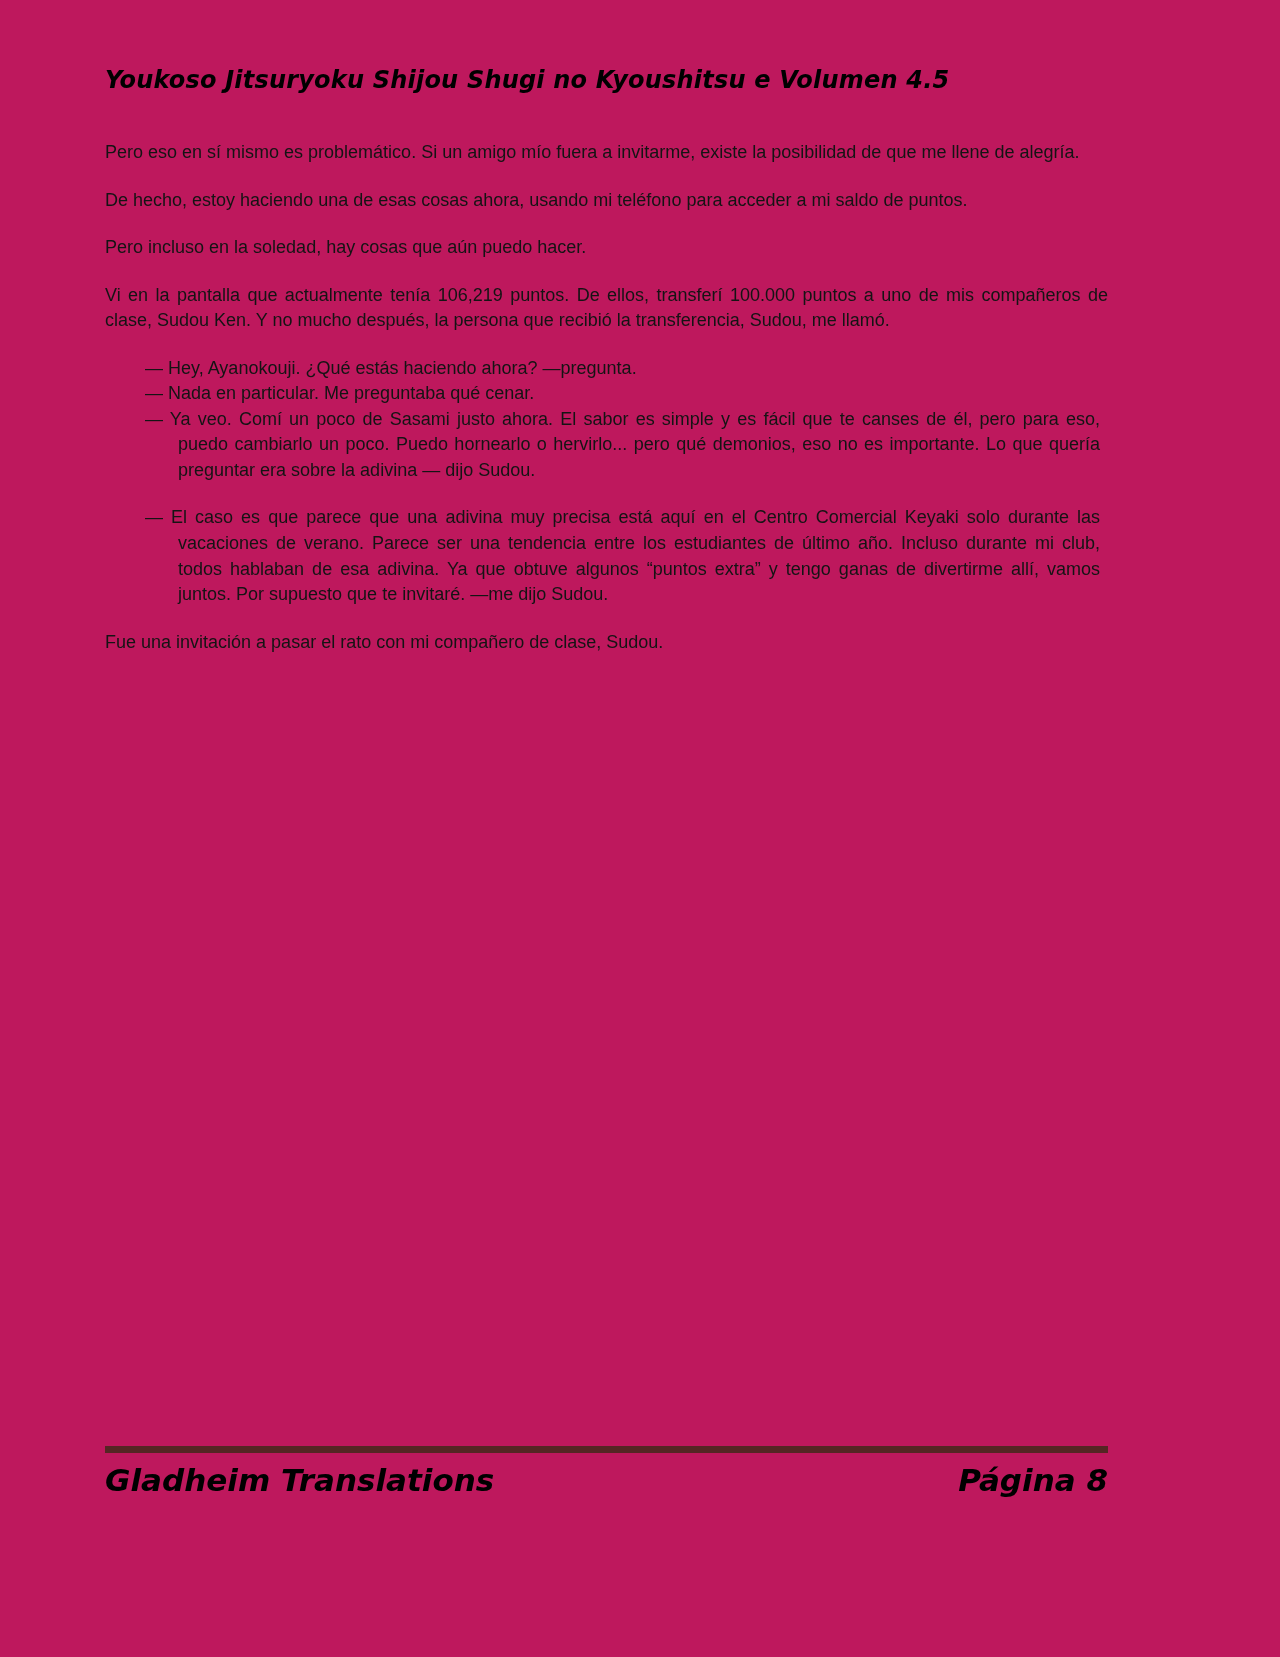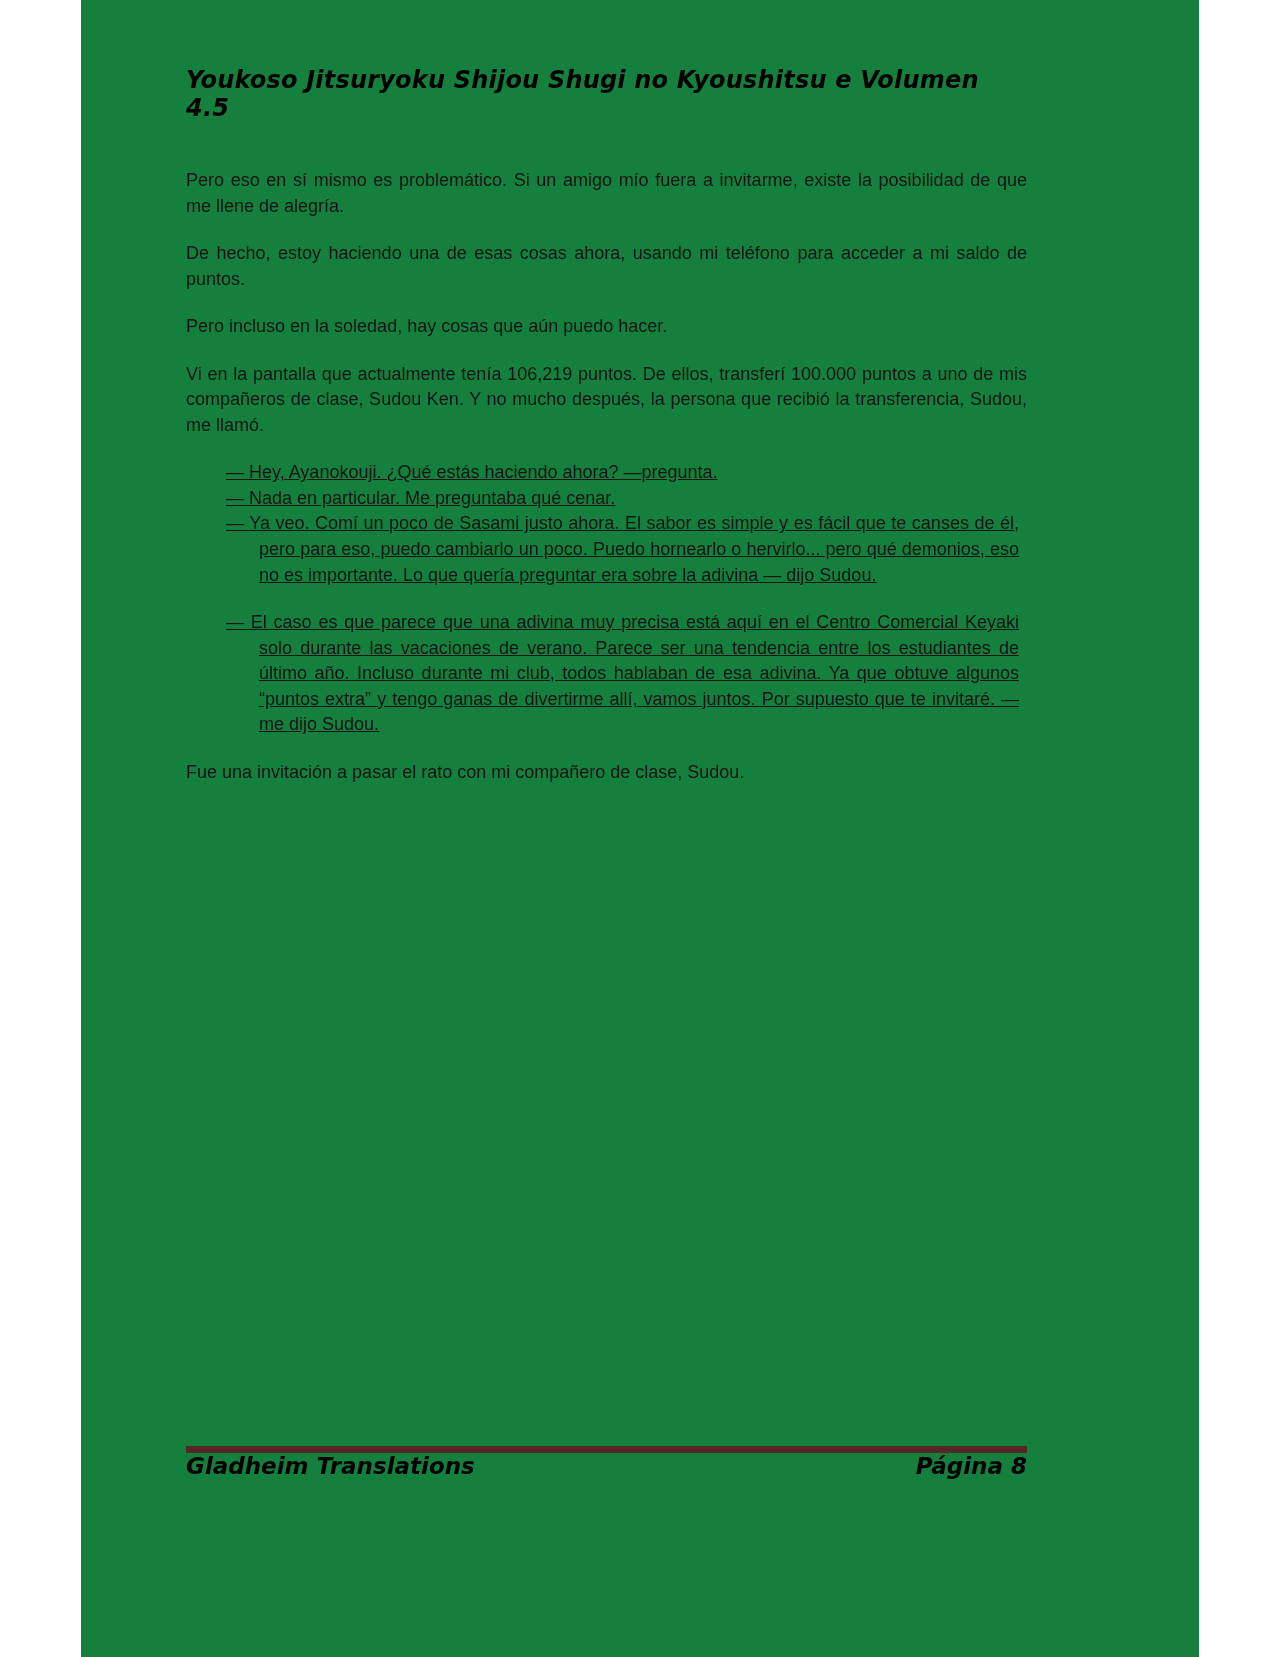--- a/index.html
+++ b/index.html
@@ -5,24 +5,24 @@
 <style>
   * { margin: 0; padding: 0; box-sizing: border-box; }
   html, body { background: #ffffff; }
   body {
     font-family: "Liberation Sans", sans-serif;
     color: #111111;
     -webkit-font-smoothing: antialiased;
   }
   .page {
     position: relative;
-    width: 1118px;
+    width: 1280px;
     height: 1657px;
     margin: 0 auto;
-    background: #15803d;
+    background: #be185d;
     padding: 66px 172px 0 105px;
     overflow: hidden;
   }
   .page-header {
     font-family: "DejaVu Sans", sans-serif;
     font-weight: bold;
     font-style: italic;
     font-size: 24px;
     letter-spacing: 0.2px;
     color: #000000;
@@ -32,41 +32,41 @@
     font-size: 18px;
     line-height: 1.42;
     text-align: justify;
     color: #141414;
   }
   .para { margin-bottom: 22px; }
   .dialogue-group { margin-bottom: 22px; }
   .dialogue-group p {
     margin: 0 8px 0 73px;
     text-indent: -33px;
-    text-decoration: underline;
   }
   .page-footer {
     position: absolute;
     left: 105px;
     right: 172px;
     top: 1446px;
   }
   .footer-rule {
     height: 4px;
     border-top: 5px solid #552624;
     border-bottom: 2px solid #552624;
   }
   .footer-row {
     display: flex;
     justify-content: space-between;
     align-items: flex-end;
+    margin-top: 9px;
     font-family: "DejaVu Sans", sans-serif;
     font-weight: bold;
     font-style: italic;
-    font-size: 23px;
+    font-size: 31px;
     color: #000000;
   }
 </style>
 </head>
 <body>
 
 <div class="page">
 
   <header class="page-header">
     <span>Youkoso Jitsuryoku Shijou Shugi no Kyoushitsu e Volumen 4.5</span>

